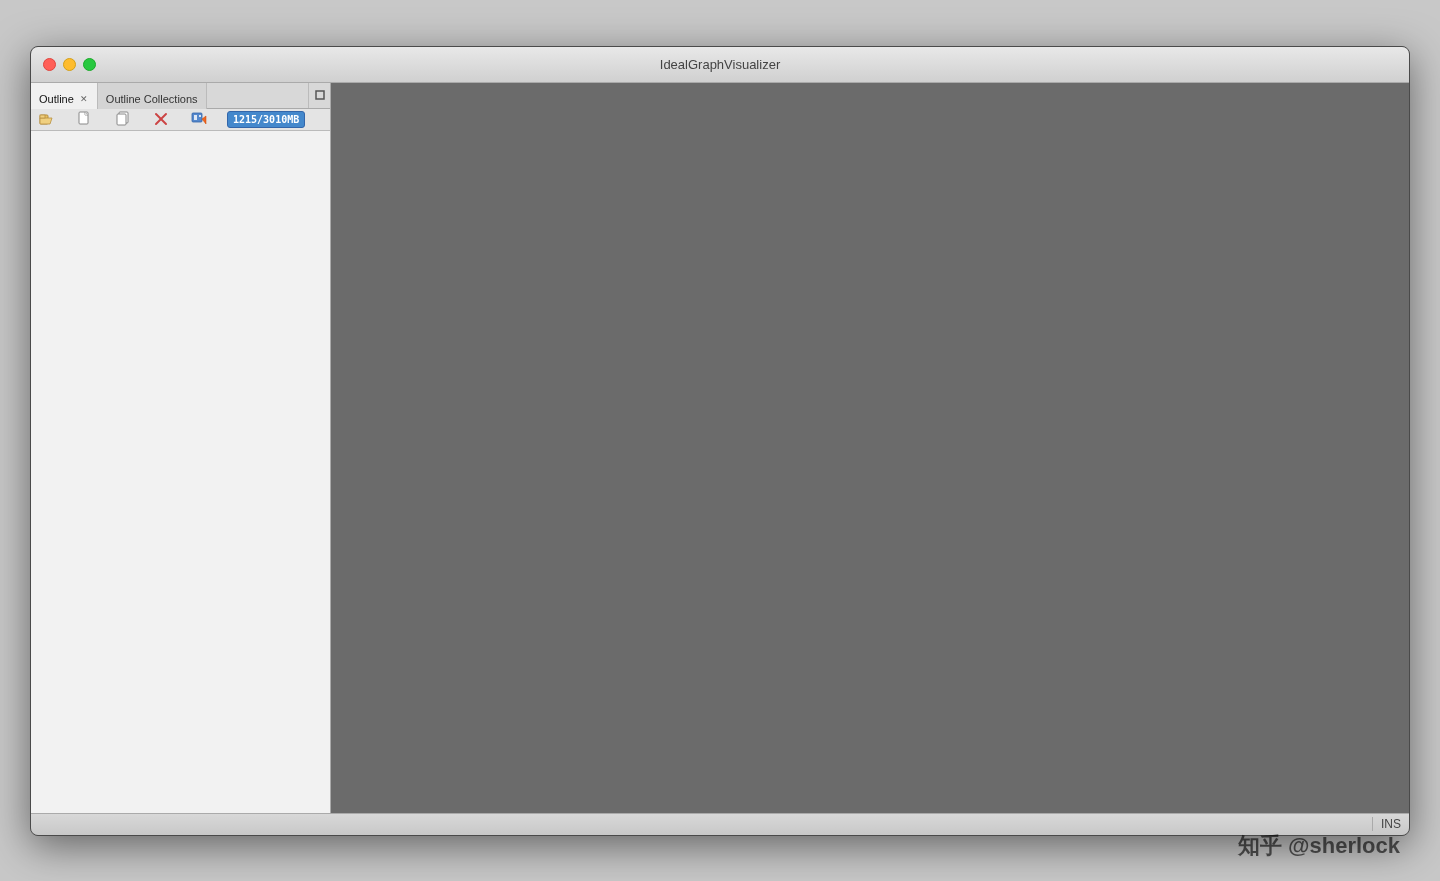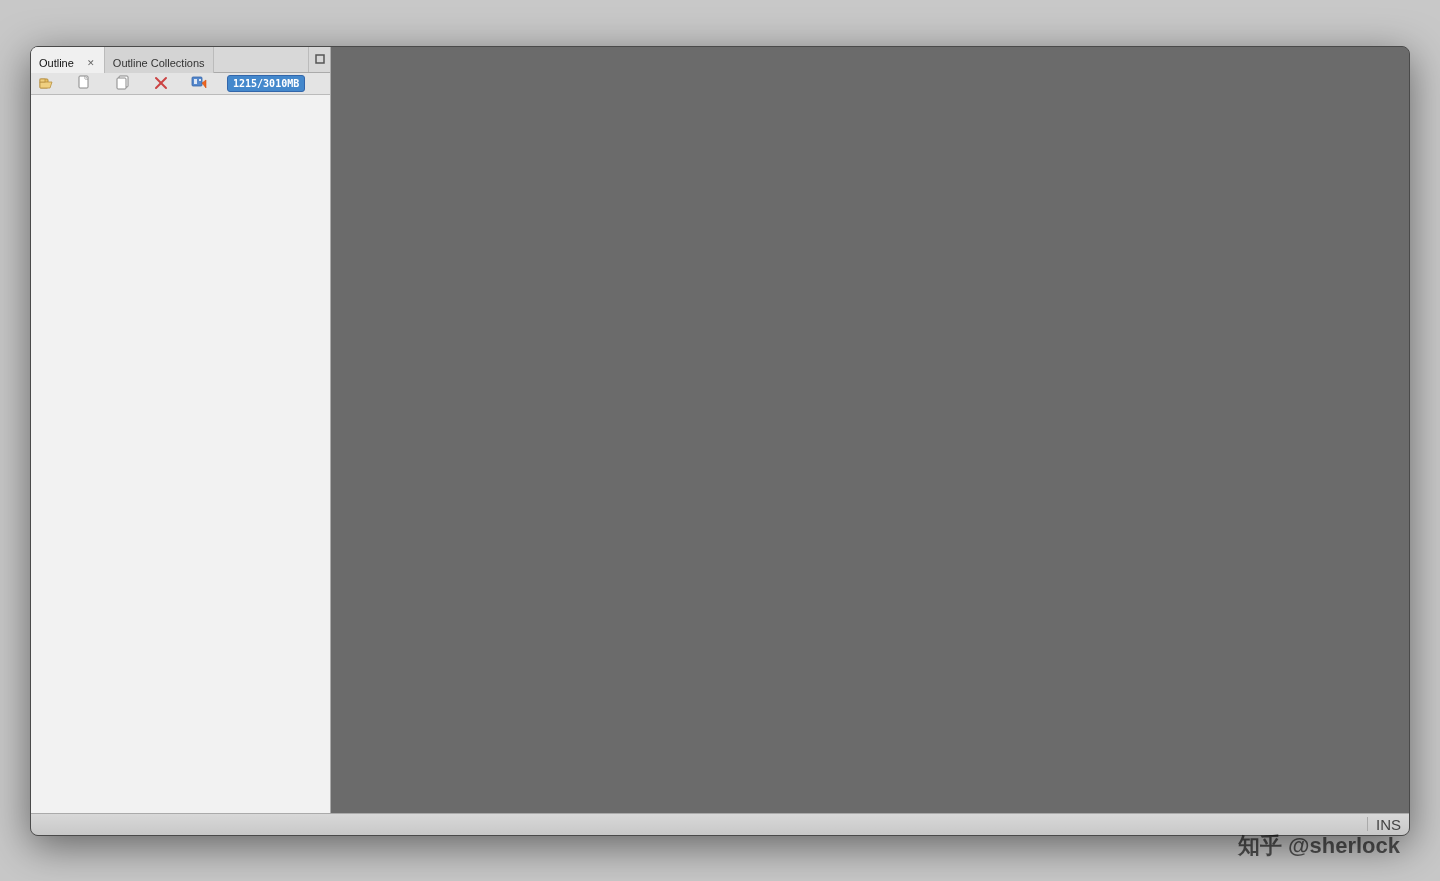--- a/index.html
+++ b/index.html
@@ -90,21 +90,21 @@
 
     .tab {
       display: flex;
       align-items: center;
       padding: 16px 8px;
       font-size: 11px;
       color: #333;
       cursor: pointer;
       border-right: 1px solid #bbb;
       background: #d4d4d4;
-      gap: 12px;
+      gap: 5px;
       white-space: nowrap;
     }
 
     .tab.active {
       background: #f0f0f0;
       color: #111;
     }
 
     .tab-close {
       width: 10px;
@@ -188,21 +188,21 @@
       background: linear-gradient(to bottom, #d8d8d8, #c8c8c8);
       border-top: 1px solid #aaa;
       display: flex;
       align-items: center;
       justify-content: flex-end;
       padding: 0 8px;
       flex-shrink: 0;
     }
 
     .status-ins {
-      font-size: 15px;
+      font-size: 12px;
       color: #444;
     }
 
     .status-separator {
       width: 1px;
       height: 14px;
       background: #aaa;
       margin-right: 8px;
     }
 
@@ -217,20 +217,28 @@
       pointer-events: none;
       z-index: 9999;
       margin-left: 44px;
     }
   </style>
 </head>
 <body>
 
 <div class="window">
 
+  <div class="title-bar">
+    <div class="traffic-lights">
+      <div class="traffic-light close"></div>
+      <div class="traffic-light minimize"></div>
+      <div class="traffic-light maximize"></div>
+    </div>
+    <span class="title-text">IdealGraphVisualizer</span>
+  </div>
 
   <div class="main-content">
 
     <div class="left-panel">
 
       <div class="tab-bar">
         <div class="tab active">
           <span>Outline</span>
           <span class="tab-close">✕</span>
         </div>

